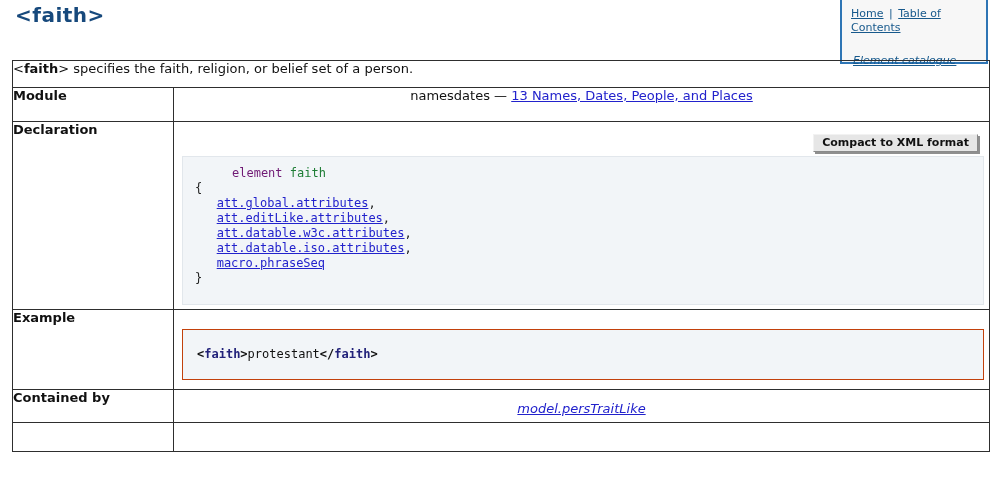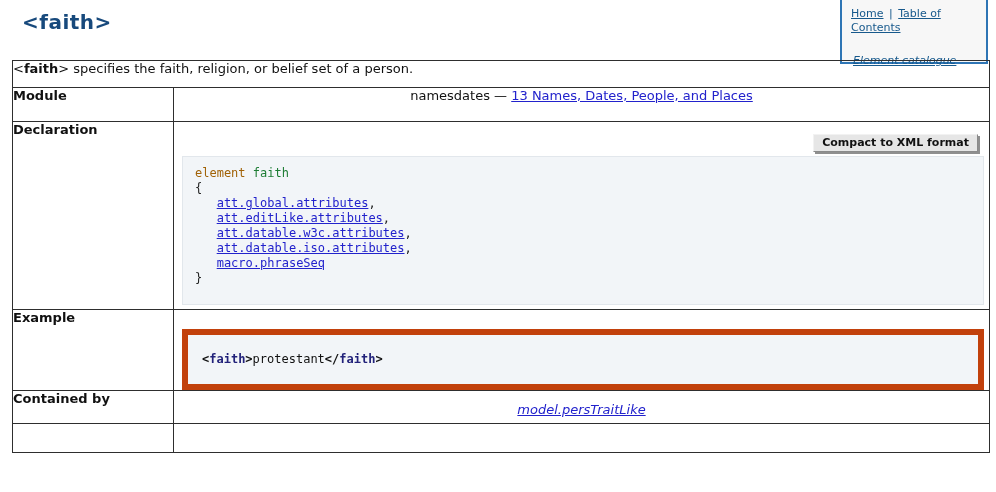--- a/index.html
+++ b/index.html
@@ -3,21 +3,21 @@
 <meta charset="utf-8">
 <style>
   html,body { margin:0; padding:0; background:#ffffff; }
   .canvas {
     position:relative; width:996px; height:492px; overflow:hidden;
     background:#ffffff; font-family:"DejaVu Sans","Liberation Sans",sans-serif;
     color:#111;
   }
   
   .title {
-    position:absolute; left:14px; top:2px; margin:8px;
+    position:absolute; left:14px; top:2px; margin:1px;
     font-size:20px; font-weight:bold; color:#17497C; letter-spacing:0.5px;text-align:center;
   }
   
   .navbox {
     position:absolute; left:840px; top:-2px; width:148px; height:66px;
     box-sizing:border-box; border:2px solid #2E75B5; background:#F7F7F7;
     font-size:11px; line-height:14px; padding:7px 6px 0 9px;
   }
   .navbox a { color:#17598C; text-decoration:underline; cursor:pointer; }
   .nav-sep { color:#17598C; margin:0 2px; }
@@ -45,26 +45,26 @@
     box-shadow:2px 2px 0 #8F8F8F; padding:1px 8px 2px 8px; cursor:pointer;
   }
   .codeblock {
     margin:3px 5px 0 8px; background:#F2F5F8; border:1px solid #E2E7EC;
     font-family:"DejaVu Sans Mono","Liberation Mono",monospace;
     font-size:12px; line-height:15px; color:#222;
     padding:9px 8px 18px 12px;
   }
   .code-line { white-space:pre; }
   .indent { margin-left:3ch; }
-  .code-keyword { color:#a16207; }
+  .code-keyword { color:#701a75;margin-left:37px; }
   .code-name { color:#1E7D35; }
   .code-suffix { color:#222; }
   
   .exblock {
-    margin:19px 5px 0 8px; background:#F2F5F8; border:6px solid #c2410c;
+    margin:19px 5px 0 8px; background:#F2F5F8; border:1px solid #c2410c;
     font-family:"DejaVu Sans Mono","Liberation Mono",monospace;
     font-size:12px; line-height:15px; padding:17px 12px 17px 14px;
   }
   .ex-bracket { font-weight:bold; color:#111; }
   .ex-name { font-weight:bold; color:#22227A; }
   .containedby-link { font-style:italic; font-size:13px; }
   .gi-b { font-weight:bold; }
 </style>
 </head>
 <body>

